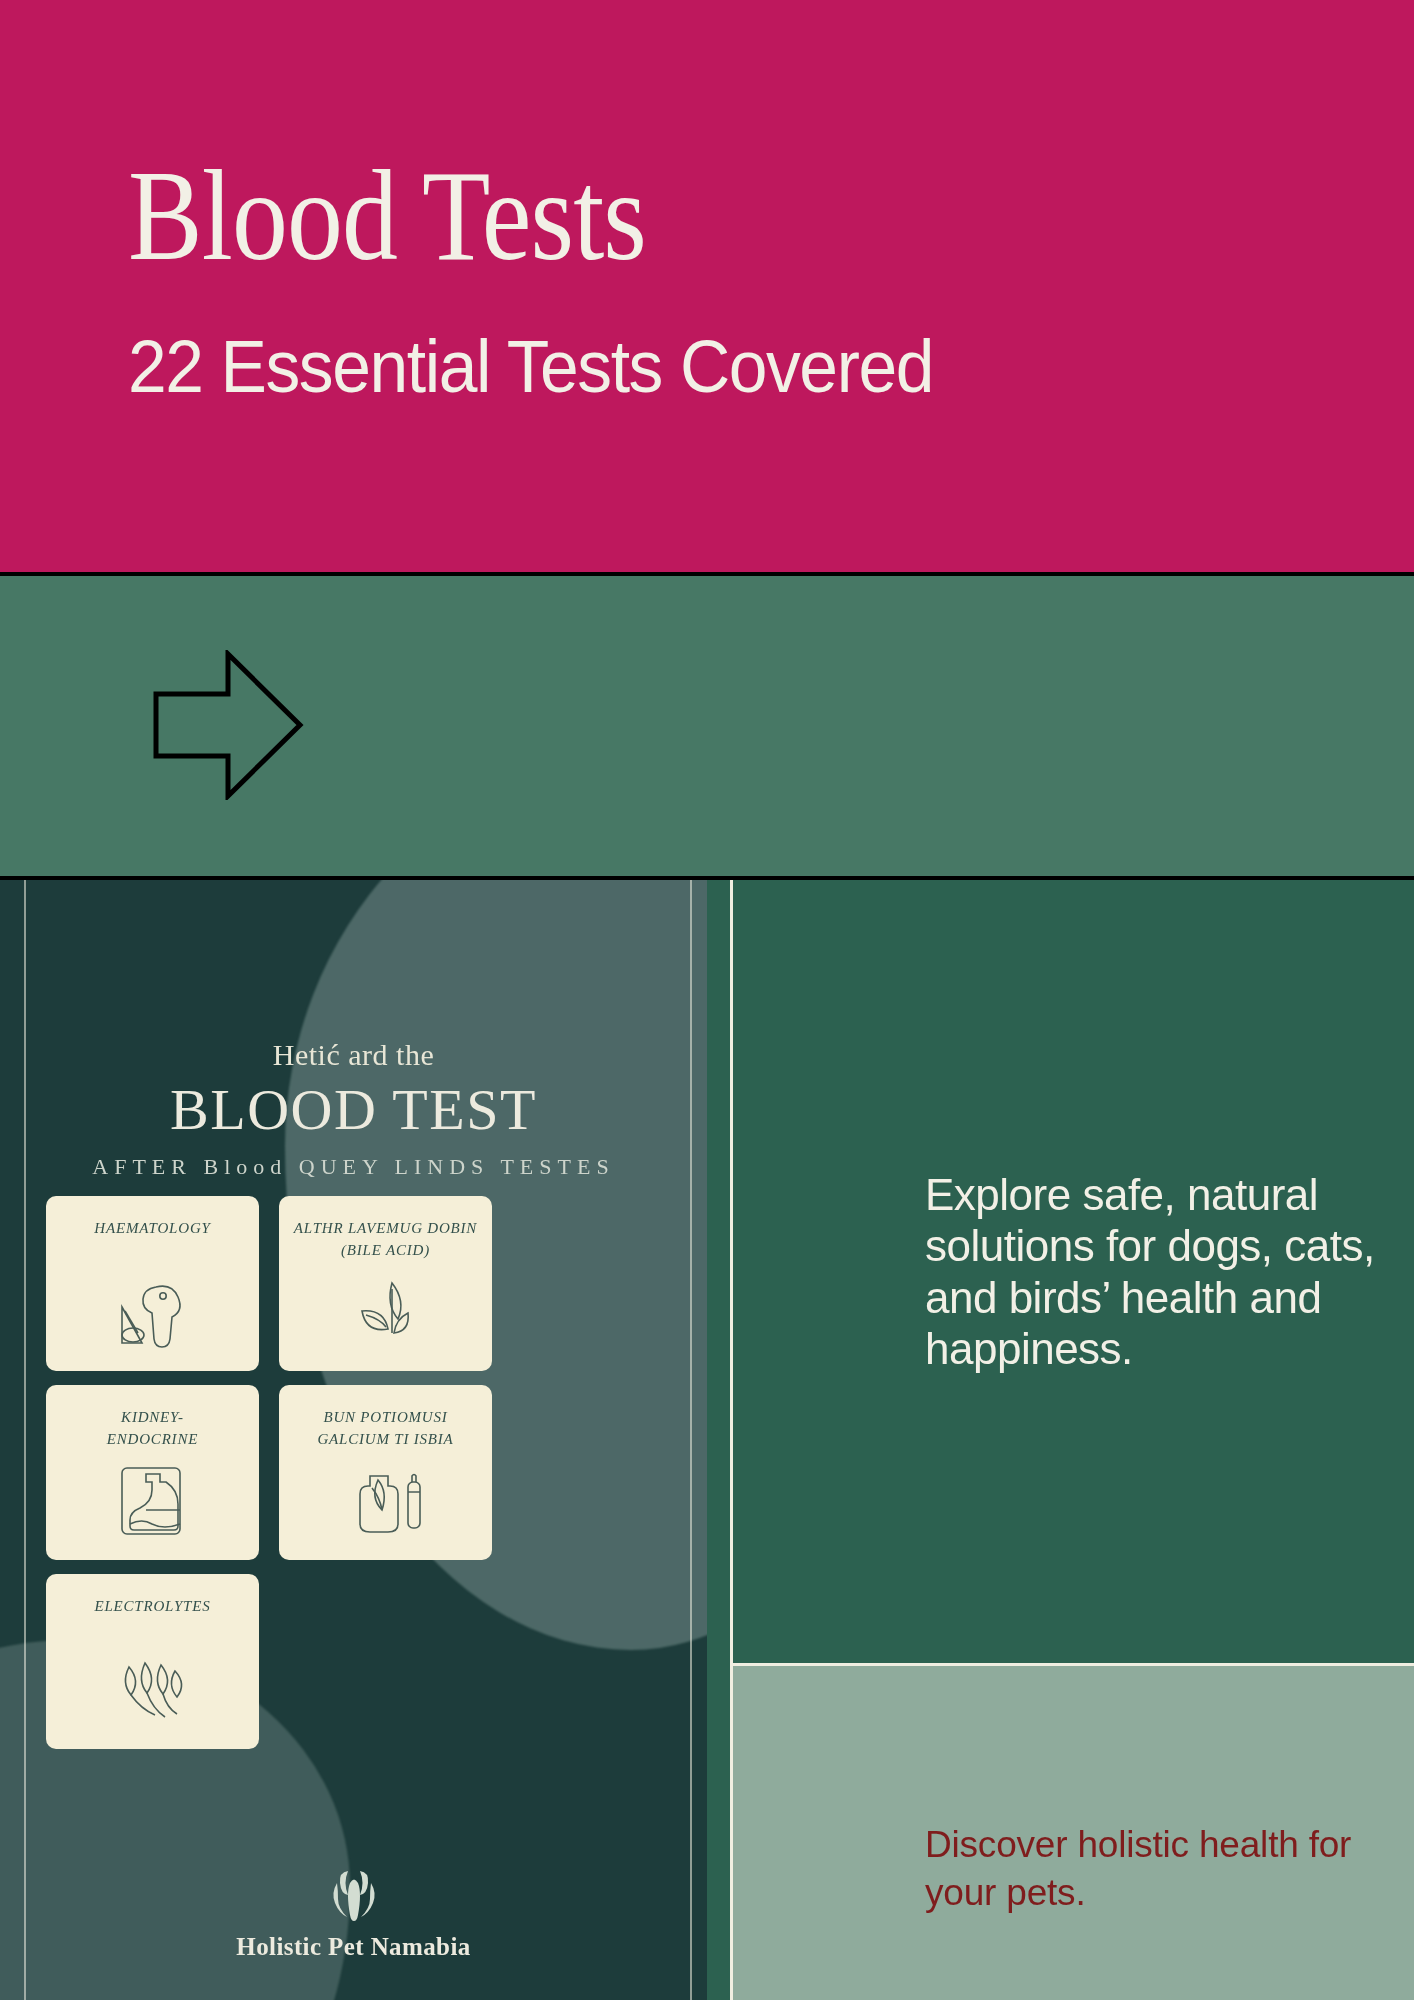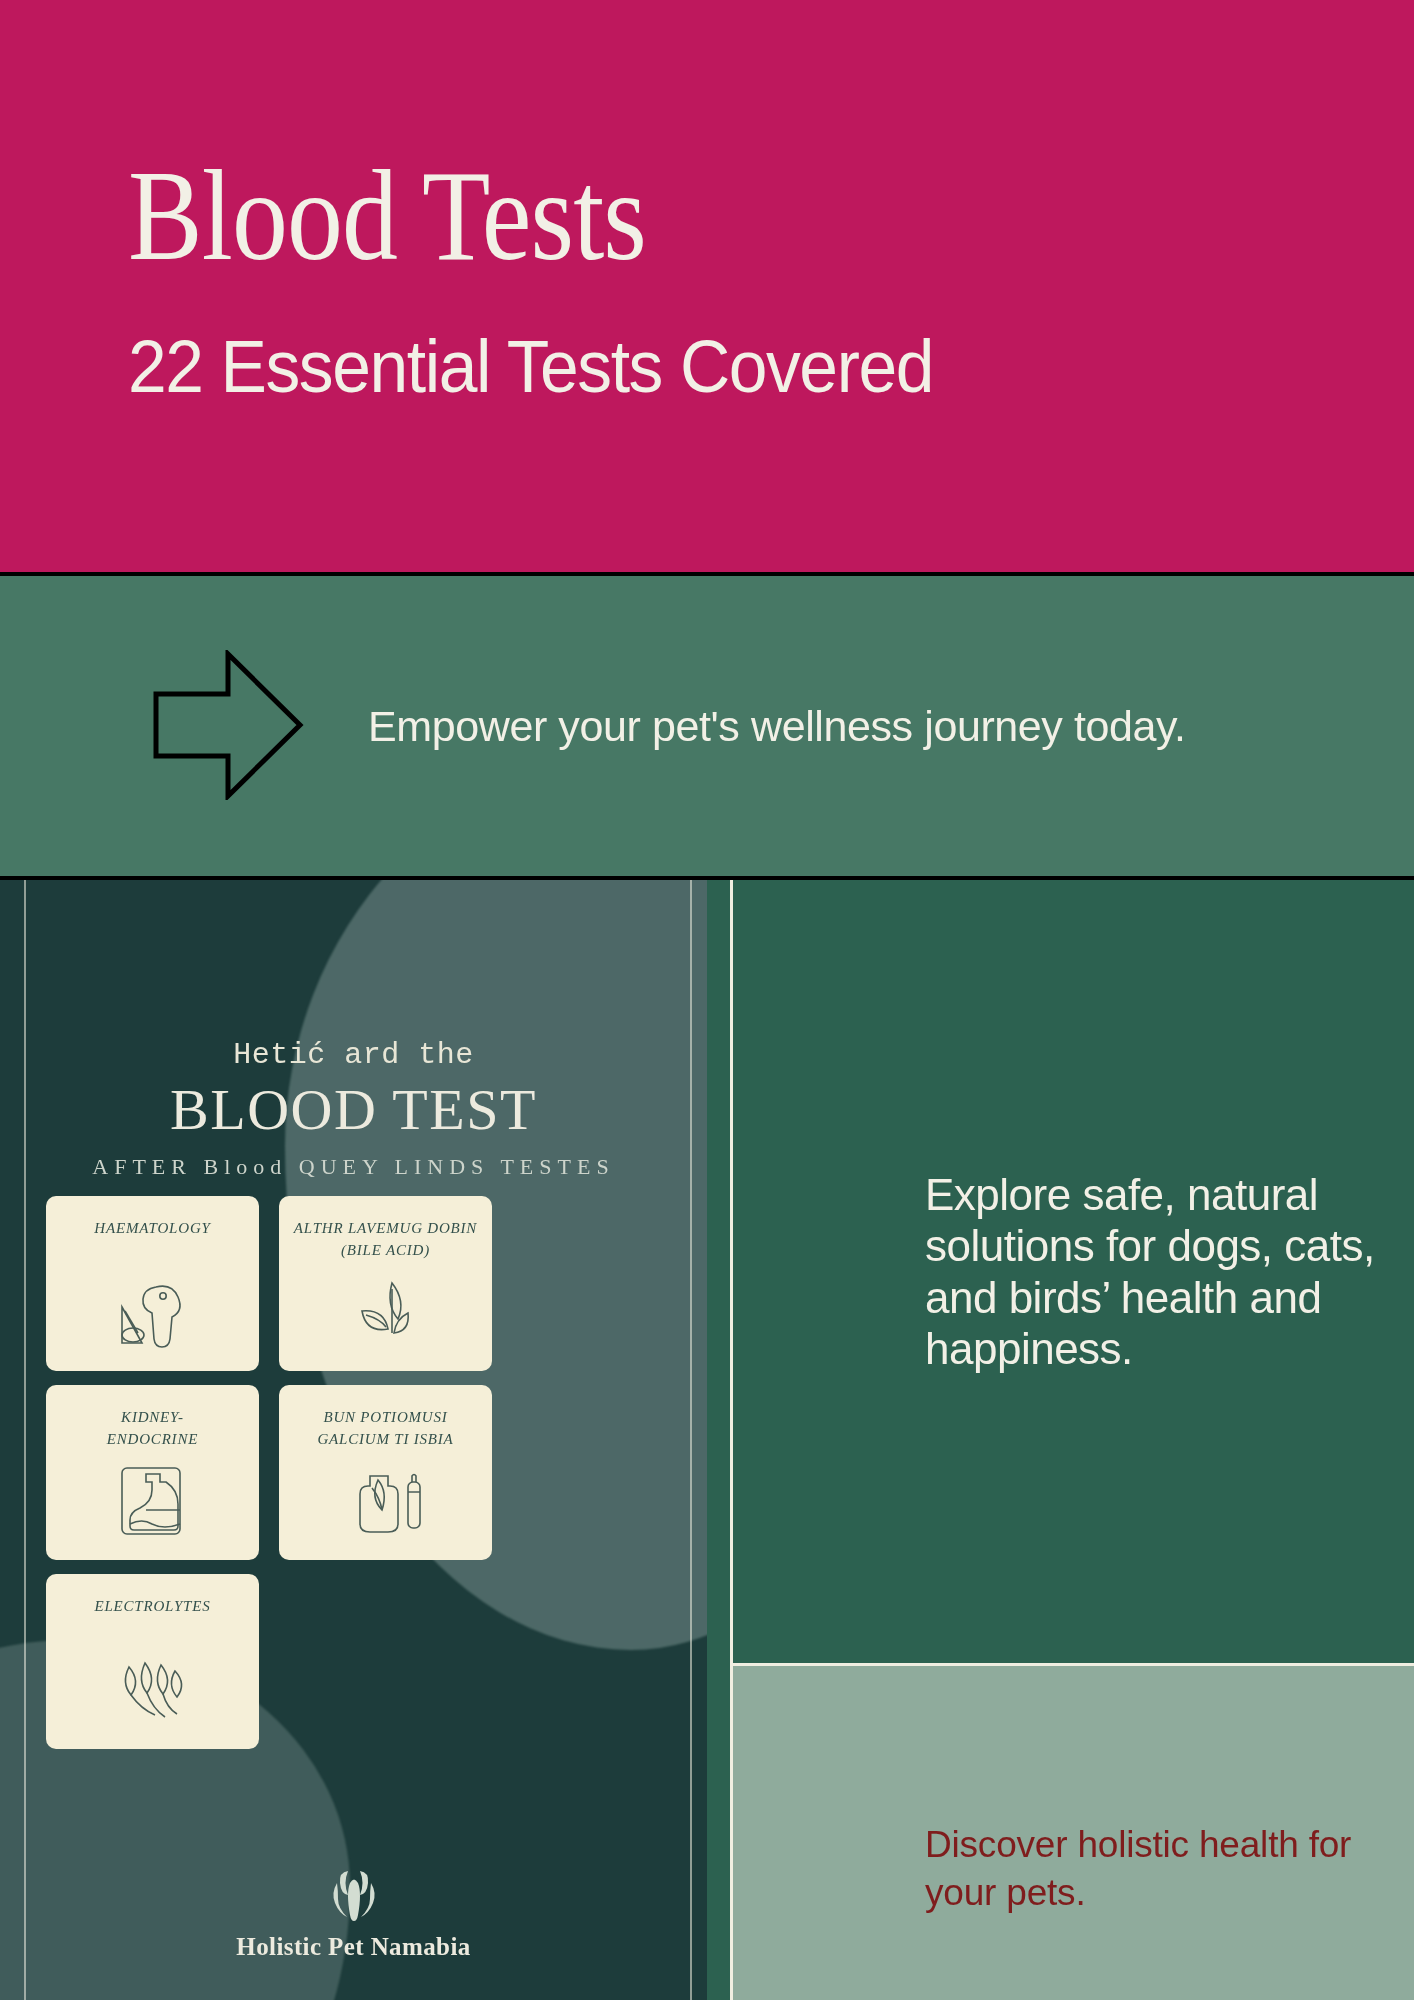--- a/index.html
+++ b/index.html
@@ -76,21 +76,21 @@
     background:rgba(190,208,205,0.22);
     border-radius:52% 48% 40% 60% / 48% 44% 56% 52%;
     filter:blur(1px);
   }
   #poster-frame {
     position:absolute; left:24px; top:-76px; width:668px; height:1260px;
     border:2px solid rgba(240,238,225,0.55);
   }
   #poster-eyebrow {
     position:absolute; left:0; top:158px; width:707px; text-align:center;
-    font-family:Liberation Mono, monospace;
+    font-family:Liberation Serif, serif;
     font-size:30px; color:#e8e6d6; letter-spacing:0.5px;
   }
   #poster-title {
     position:absolute; left:0; top:196px; width:707px; text-align:center;
     font-family:"Liberation Serif", serif;
     font-size:58px; color:#eceade; letter-spacing:1.5px;
   }
   #poster-sub {
     position:absolute; left:0; top:274px; width:707px; text-align:center;
     font-family:"Liberation Serif", serif;
@@ -156,21 +156,20 @@
 <div id="header">
   <div id="header-title">Blood Tests</div>
   <div id="header-subtitle">22 Essential Tests Covered</div>
 </div>
 <div class="rule" id="rule-1"></div>
 
 <div id="arrow-band">
   <svg id="arrow-icon" viewBox="0 0 152 150">
     <polygon points="4,44 76,44 76,4 148,75 76,146 76,106 4,106" fill="none" stroke="#000000" stroke-width="5" stroke-linejoin="miter"></polygon>
   </svg>
-  <div id="arrow-caption">Empower your pet's wellness journey today.</div>
 </div>
 <div class="rule" id="rule-2"></div>
 
 <div id="bottom">
 
   <div id="poster">
     <div id="poster-blob"></div>
     <div id="poster-blob2"></div>
     <div id="poster-frame"></div>
 

